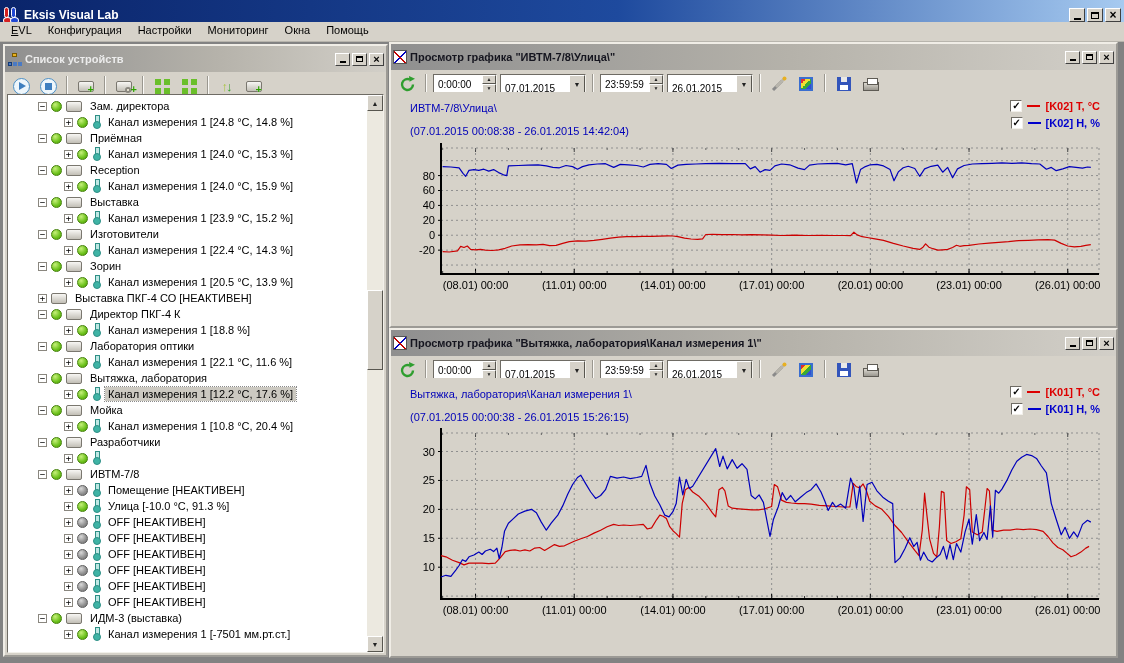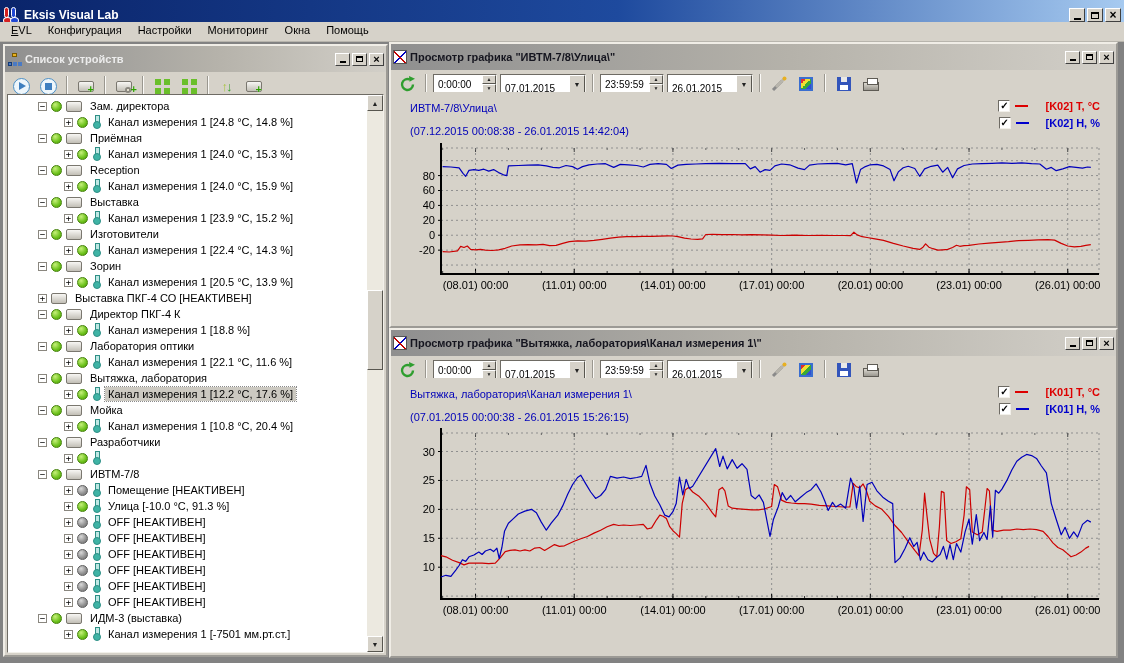--- a/index.html
+++ b/index.html
@@ -109,21 +109,21 @@
   .chart-area{position:absolute;left:2px;right:2px;bottom:2px;top:48px;background:#d6d2c9;}
   svg.chart{position:absolute;left:0;top:0;}
   svg.chart text{font-family:"Liberation Sans",sans-serif;font-size:11px;fill:#000;}
   .chart-title{position:absolute;left:17px;top:10px;color:#0000b8;}
   .chart-period{position:absolute;left:17px;top:33px;color:#0000b8;}
   .legend{position:absolute;top:5px;right:14px;}
   .leg-row{display:flex;align-items:center;gap:5px;height:17px;justify-content:flex-end;}
   .leg-cb{width:12px;height:12px;background:#fff;border:1px solid;border-color:#6e6b64 #f2f0ea #f2f0ea #6e6b64;
     display:flex;align-items:center;justify-content:center;font-size:10px;font-weight:bold;color:#000;}
   .leg-dash{width:13px;height:0;border-top:2px solid #000;}
-  .leg-label{font-weight:bold;margin-left:12px;}
+  .leg-label{font-weight:bold;}
 
   
   .devlist-icon{width:15px;height:15px;position:relative;flex:none;}
   .dlt{position:absolute;left:5px;top:1px;width:5px;height:4px;background:#e8b021;border:1px solid #7a5a00;}
   .dlb{position:absolute;left:1px;bottom:1px;width:4px;height:4px;background:#4a7ac4;border:1px solid #123a7a;box-shadow:5px 0 0 #4a7ac4,10px 0 0 #4a7ac4;}
   .gwicon{width:14px;height:14px;background:#fff;border:1px solid #555;flex:none;
     background-image:linear-gradient(45deg,transparent 42%,#c00000 42% 54%,transparent 54%),
                      linear-gradient(-45deg,transparent 42%,#0000c0 42% 54%,transparent 54%);}
 </style>
 </head>
@@ -623,21 +623,21 @@
           <line x1="641.845" y1="179" x2="641.845" y2="182" stroke="#333" stroke-width="1"></line>
           <line x1="641.845" y1="56" x2="641.845" y2="58" stroke="#666" stroke-width="1"></line>
           <line x1="674.745" y1="179" x2="674.745" y2="182" stroke="#333" stroke-width="1"></line>
           <line x1="674.745" y1="56" x2="674.745" y2="58" stroke="#666" stroke-width="1"></line>
           <line x1="48" y1="51" x2="48" y2="182" stroke="#000" stroke-width="2"></line>
           <line x1="47" y1="182" x2="706" y2="182" stroke="#000" stroke-width="2"></line>
           <polyline points="49.6,159.6 56.2,160.0 64.5,158.9 67.7,154.4 71.0,155.5 74.3,154.0 77.6,157.4 82.5,157.8 87.5,157.4 92.4,158.1 99.0,158.5 105.6,157.8 112.2,156.3 118.7,154.0 127.0,152.9 135.2,152.6 143.4,152.8 150.0,152.3 156.6,153.7 163.1,153.3 169.7,151.4 176.3,149.6 184.5,148.8 192.8,149.2 201.0,148.4 209.2,147.3 217.4,146.1 225.7,145.1 233.9,144.7 242.1,144.6 250.3,144.3 258.6,144.4 266.8,144.1 275.0,143.8 279.9,144.0 284.9,144.6 291.5,146.2 298.0,147.0 304.6,147.3 309.6,146.8 312.8,142.5 319.4,142.3 329.3,142.6 339.2,142.5 349.0,142.8 358.9,142.6 368.8,142.8 378.6,143.2 388.5,143.5 401.7,143.2 414.8,143.5 428.0,143.4 441.2,143.5 451.0,143.5 457.6,143.6 460.9,140.2 464.2,142.9 469.1,144.7 474.1,145.5 480.6,146.6 490.5,148.4 500.4,151.4 510.2,154.0 520.1,156.3 526.7,157.4 530.0,155.2 532.6,151.8 535.9,155.2 539.9,156.7 544.8,158.1 549.7,157.8 554.7,157.4 559.6,155.5 563.5,153.3 566.8,154.3 571.1,153.7 576.0,153.3 585.9,152.0 595.8,151.1 605.7,150.3 615.5,149.6 625.4,148.6 635.3,148.3 645.1,147.9 655.0,147.7 661.6,148.1 668.2,151.4 674.7,154.0 681.3,154.8 687.9,154.4 692.8,153.3 697.8,152.6" fill="none" stroke="#cc0000" stroke-width="1.2" stroke-linejoin="round"></polyline>
           <polyline points="49.6,74.6 57.9,75.0 66.1,75.8 70.0,81.3 72.7,84.3 76.0,78.4 80.9,77.6 85.8,78.4 90.8,77.2 95.7,79.1 100.6,77.6 105.6,80.6 110.5,82.8 113.8,83.6 115.4,73.9 125.3,73.5 135.2,73.1 145.1,72.8 153.3,73.9 159.9,75.4 166.4,75.8 173.0,73.5 179.6,74.6 184.5,77.2 189.5,74.6 196.0,72.8 204.3,72.0 212.5,71.7 220.7,75.4 227.3,72.4 235.5,72.8 243.8,73.5 250.3,75.0 256.9,72.4 265.1,71.7 273.4,72.4 278.3,76.5 284.9,73.1 293.1,72.4 303.0,72.0 312.8,71.7 326.0,71.3 339.2,71.7 352.3,71.7 357.3,76.9 362.2,74.6 367.1,80.2 372.1,77.6 377.0,78.4 381.9,73.9 388.5,72.0 396.7,72.8 405.0,76.1 411.5,77.6 416.5,73.1 424.7,72.0 434.6,71.7 444.4,71.3 452.7,72.8 459.3,71.7 463.5,91.0 467.5,77.6 472.4,74.6 477.3,72.8 483.9,72.4 490.5,73.9 497.1,77.6 501.0,88.8 505.3,79.9 510.2,75.8 515.2,74.3 521.8,76.5 526.7,84.3 531.6,76.9 538.2,74.3 544.8,73.1 549.7,80.2 554.7,75.4 559.6,85.8 564.5,76.9 571.1,73.5 579.3,72.0 589.2,71.7 599.1,71.3 608.9,70.9 618.8,71.3 628.7,70.9 638.6,71.7 646.8,72.0 653.4,77.2 658.3,75.4 663.2,78.7 669.8,76.9 676.4,74.6 683.0,75.4 689.5,76.1 694.5,75.0 697.8,75.4" fill="none" stroke="#0000bb" stroke-width="1.2" stroke-linejoin="round"></polyline>
         </svg>
       <div class="chart-title">ИВТМ-7/8\Улица\</div>
-      <div class="chart-period">(07.12.2015 00:08:38 - 26.01.2015 14:42:04)</div>
+      <div class="chart-period">(07.01.2015 00:08:38 - 26.01.2015 14:42:04)</div>
       <div class="legend" id="legend0">
           <div class="leg-row">
             <span class="leg-cb">✓</span>
             <span class="leg-dash" style="border-top-color: rgb(221, 0, 0);"></span>
             <span class="leg-label" style="color: rgb(221, 0, 0);">[K02] T, °C</span>
           </div>
           <div class="leg-row">
             <span class="leg-cb">✓</span>
             <span class="leg-dash" style="border-top-color: rgb(0, 0, 204);"></span>
             <span class="leg-label" style="color: rgb(0, 0, 204);">[K02] H, %</span>

